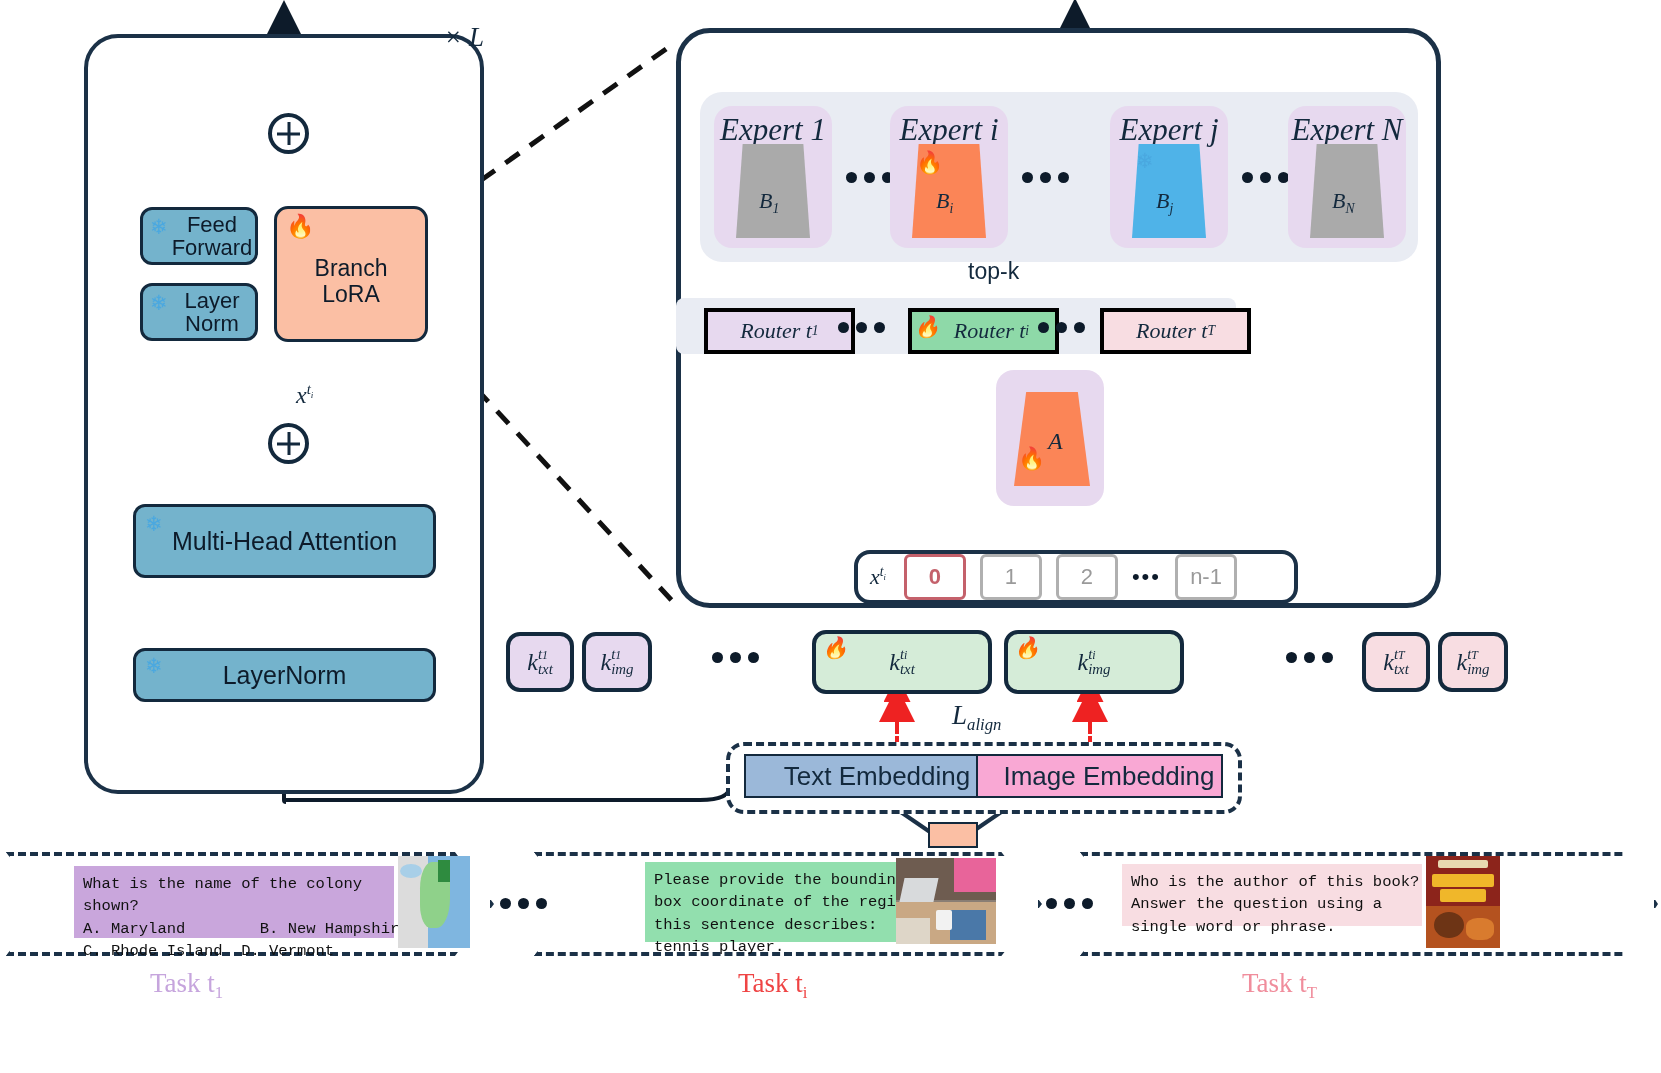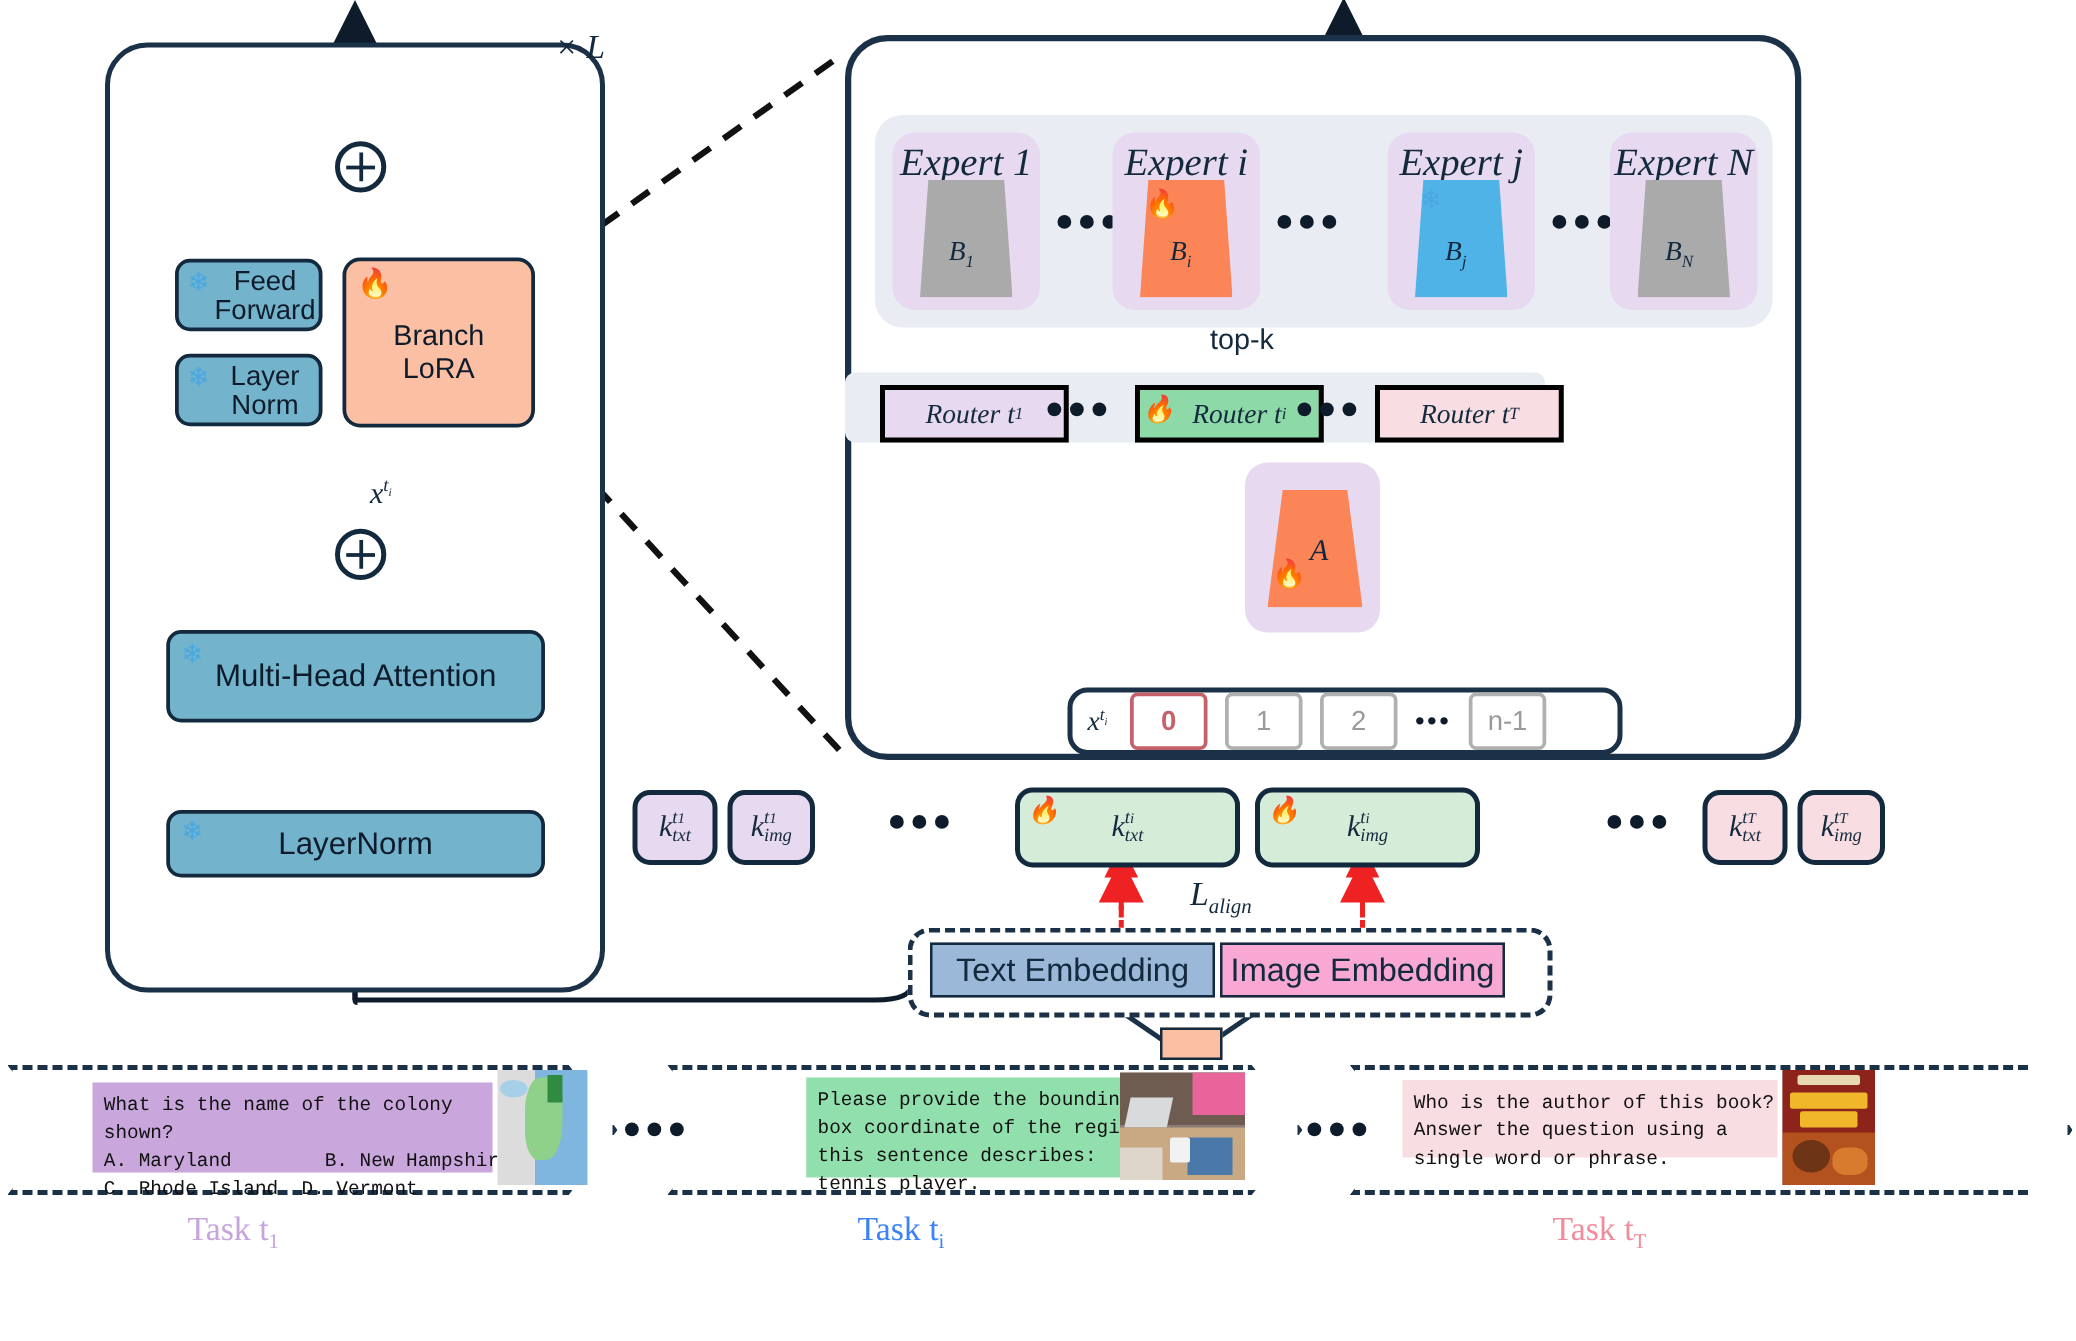--- a/index.html
+++ b/index.html
@@ -47,21 +47,21 @@
   .tok{width:56px;height:40px;border:3px solid #b0b0b0;border-radius:6px;display:flex;
        align-items:center;justify-content:center;font-size:22px;color:#9a9a9a;
        font-family:"Liberation Sans",sans-serif;}
   .tok.sel{border-color:#c4616b;color:#c4616b;font-weight:bold;}
 
   .kchip{position:absolute;border:4px solid #13293d;border-radius:14px;display:flex;
          align-items:center;justify-content:center;font-size:24px;}
 
   .emb-dash{position:absolute;border:4px dashed #1b3147;border-radius:18px;background:#fff;}
   .emb{position:absolute;border:2px solid #13293d;display:flex;align-items:center;
-       justify-content:center;font-size:26px;}
+       justify-content:center;font-size:26px;padding-left:19px;}
   .task-arrow{position:absolute;border:4px dashed #1b3147;}
   .qbox{position:absolute;font-family:"Liberation Mono",monospace;font-size:15.5px;
         line-height:1.45;white-space:pre;padding:7px 9px;box-sizing:border-box;color:#111;}
   .task-label{position:absolute;font-size:27px;font-family:"Liberation Serif",serif;}
 
   .thumb{position:absolute;overflow:hidden;}
 
   svg{position:absolute;left:0;top:0;overflow:visible;}
   .sup{font-size:.62em;vertical-align:super;}
   .sub{font-size:.62em;vertical-align:sub;}
@@ -415,21 +415,21 @@
   </div>
   <div class="thumb" style="left:896px;top:858px;width:100px;height:86px;background:#8a7e74;">
     <div class="abs" style="left:0;top:0;width:100px;height:42px;background:#6e5c50;"></div>
     <div class="abs" style="left:58px;top:0;width:42px;height:34px;background:#e8649a;"></div>
     <div class="abs" style="left:6px;top:20px;width:34px;height:24px;background:#d8dadc;transform:skewX(-12deg);"></div>
     <div class="abs" style="left:0;top:44px;width:100px;height:42px;background:#c9a884;"></div>
     <div class="abs" style="left:54px;top:52px;width:36px;height:30px;background:#4a78a8;"></div>
     <div class="abs" style="left:40px;top:52px;width:16px;height:20px;background:#f2f2f2;border-radius:2px;"></div>
     <div class="abs" style="left:0;top:60px;width:34px;height:26px;background:#ded6c8;"></div>
   </div>
-  <div class="task-label" style="left:686px;top:968px;color:#3b82f6;">
+  <div class="task-label" style="left:738px;top:968px;color:#ef4444;">
     <span>Task t</span><span class="sub">i</span>
   </div>
 
   <div class="dots3" style="left:1046px;top:898px;">
       <i></i>
       <i></i>
       <i></i>
     </div>
 
   <div class="task-arrow" style="left:1080px;top:852px;width:570px;height:96px;

